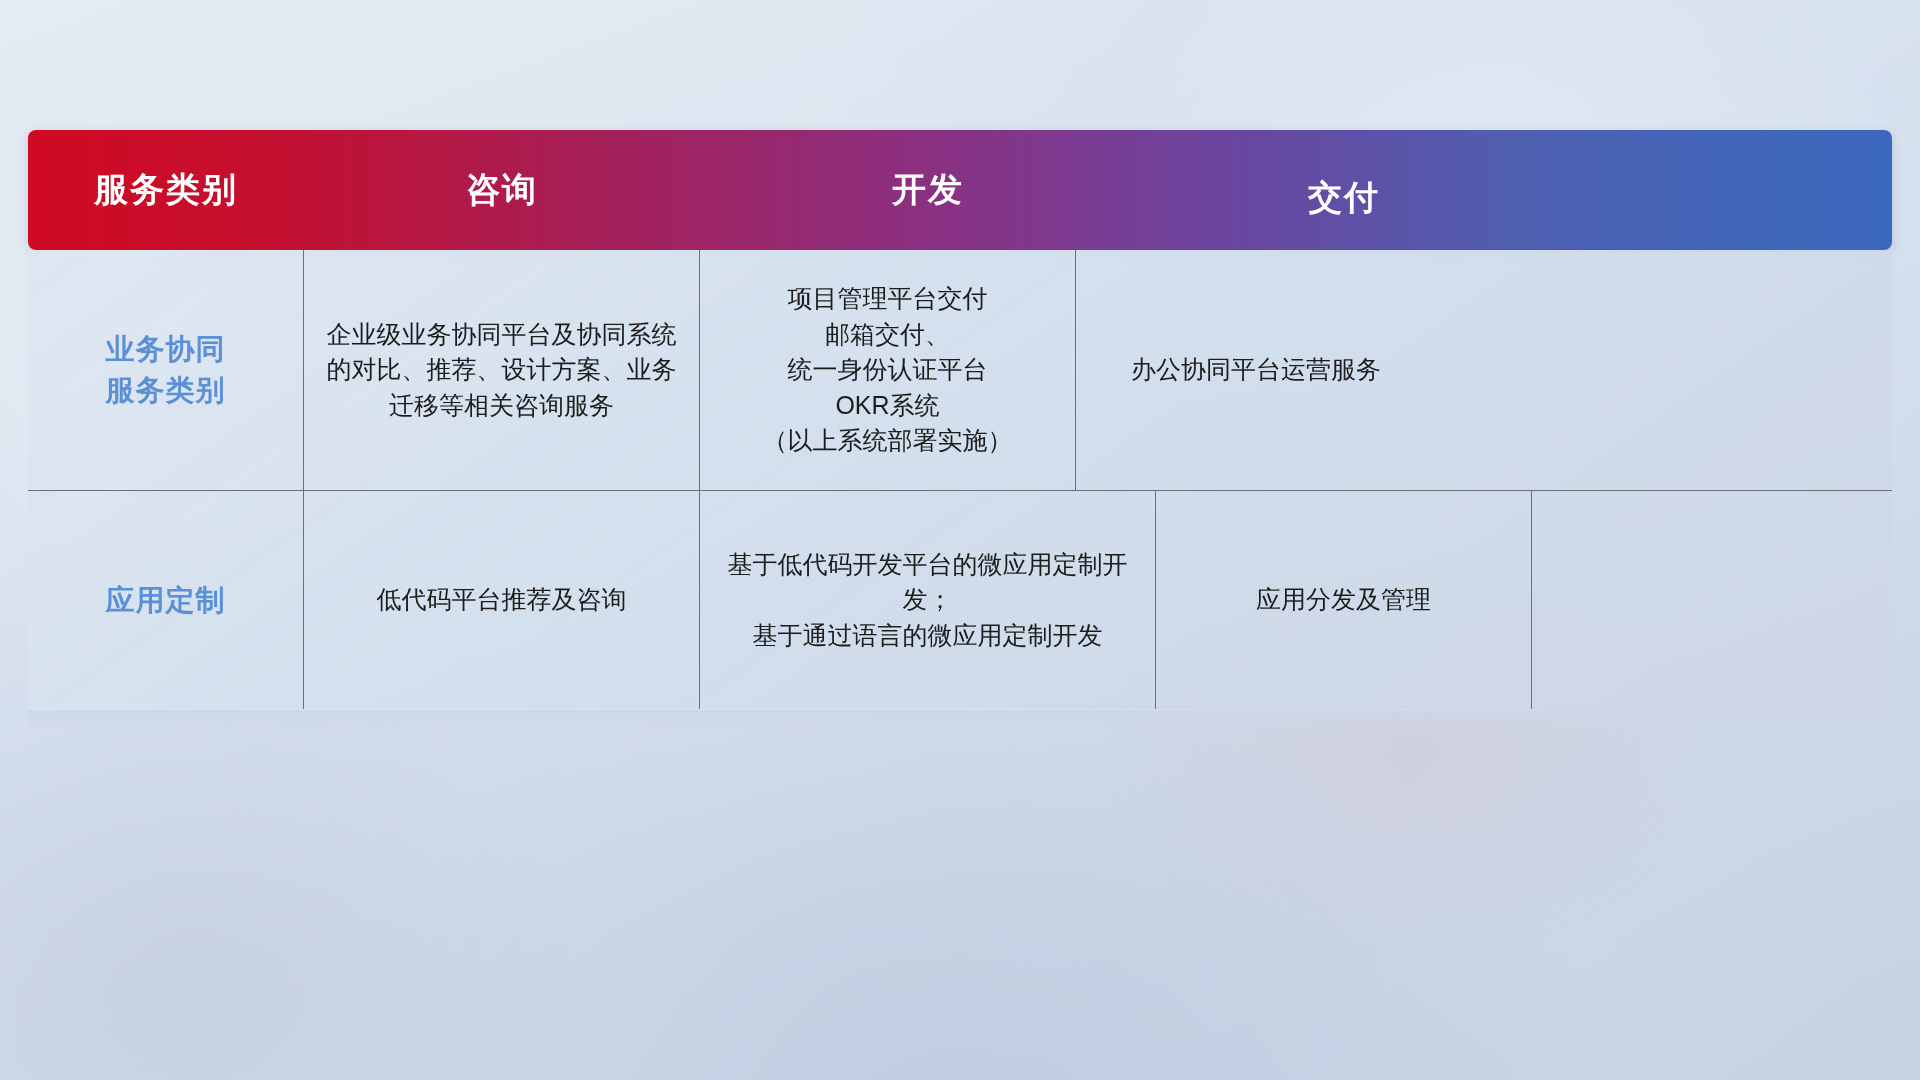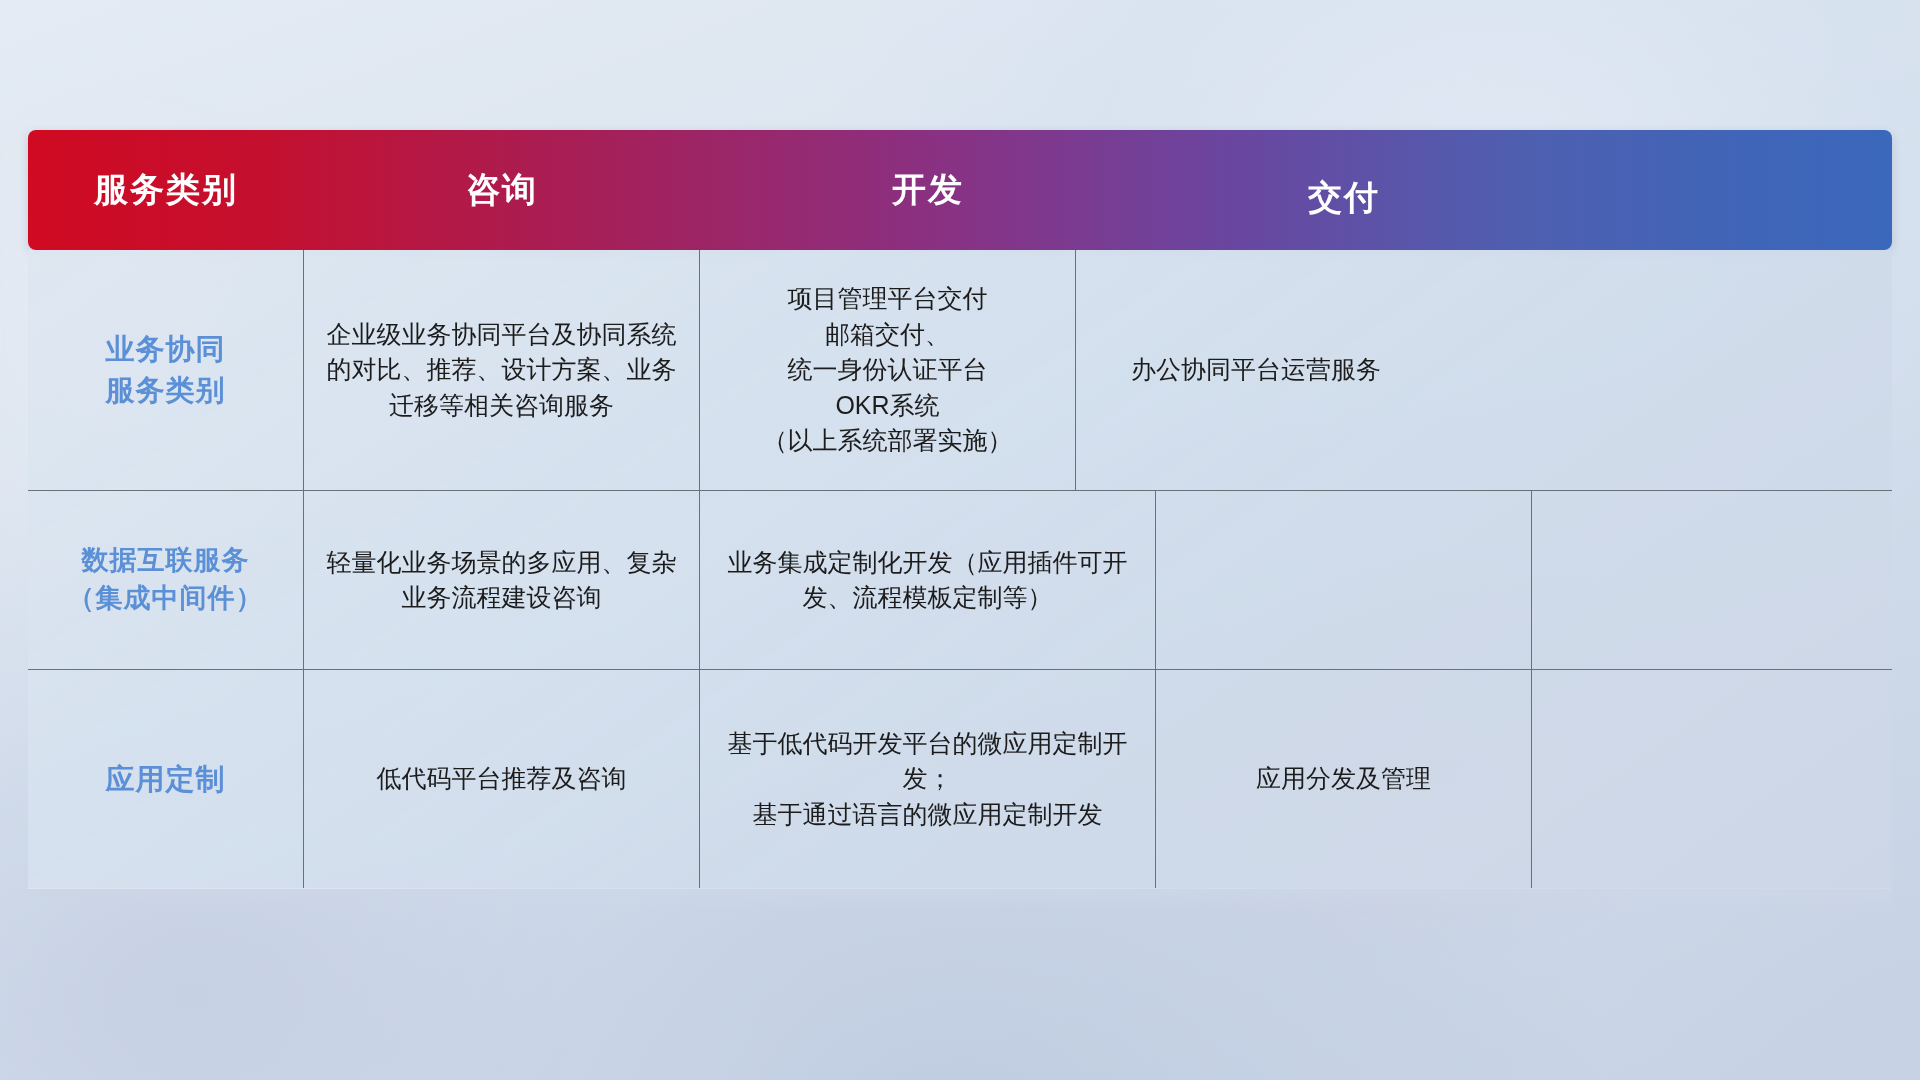--- a/index.html
+++ b/index.html
@@ -164,32 +164,20 @@
       <div class="cell c3">
         <div style="white-space:pre-line;">项目管理平台交付
 邮箱交付、
 统一身份认证平台
 OKR系统
 （以上系统部署实施）</div>
       </div>
       <div class="cell c4">办公协同平台运营服务</div>
     </div>
 
-    <div class="row r1">
-      <div class="cell c0">
-        <div class="cat small">
-          <div>数据互联服务</div>
-          <div>（集成中间件）</div>
-        </div>
-      </div>
-      <div class="cell c1">轻量化业务场景的多应用、复杂业务流程建设咨询</div>
-      <div class="cell c2">业务集成定制化开发（应用插件可开发、流程模板定制等）</div>
-      <div class="cell c3"></div>
-      <div class="cell c4"></div>
-    </div>
 
     <div class="row r2">
       <div class="cell c0">
         <div class="cat">
           <div>应用定制</div>
         </div>
       </div>
       <div class="cell c1">低代码平台推荐及咨询</div>
       <div class="cell c2">
         <div style="white-space:pre-line;">基于低代码开发平台的微应用定制开发；

